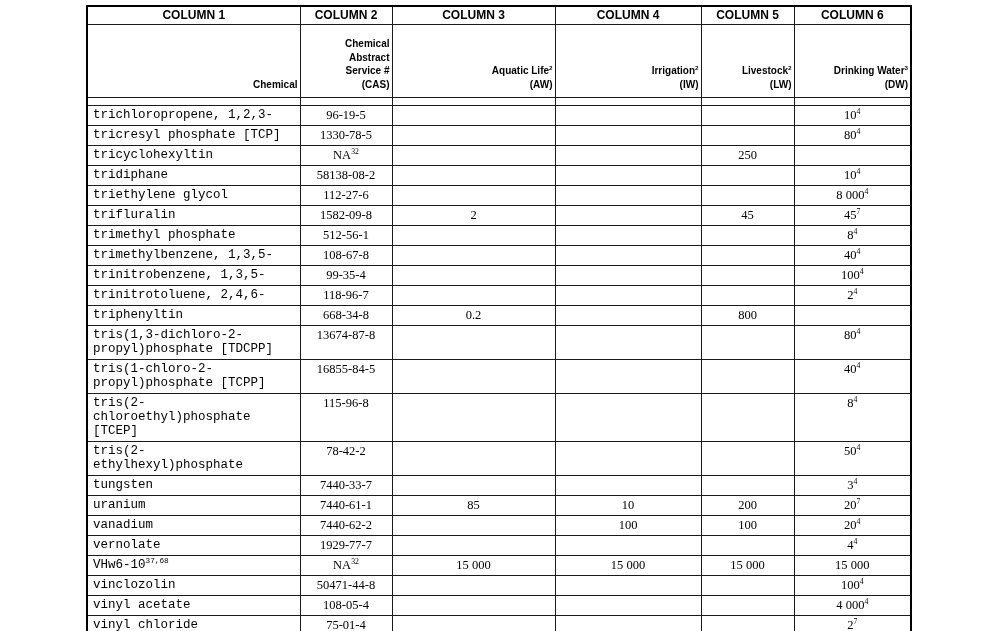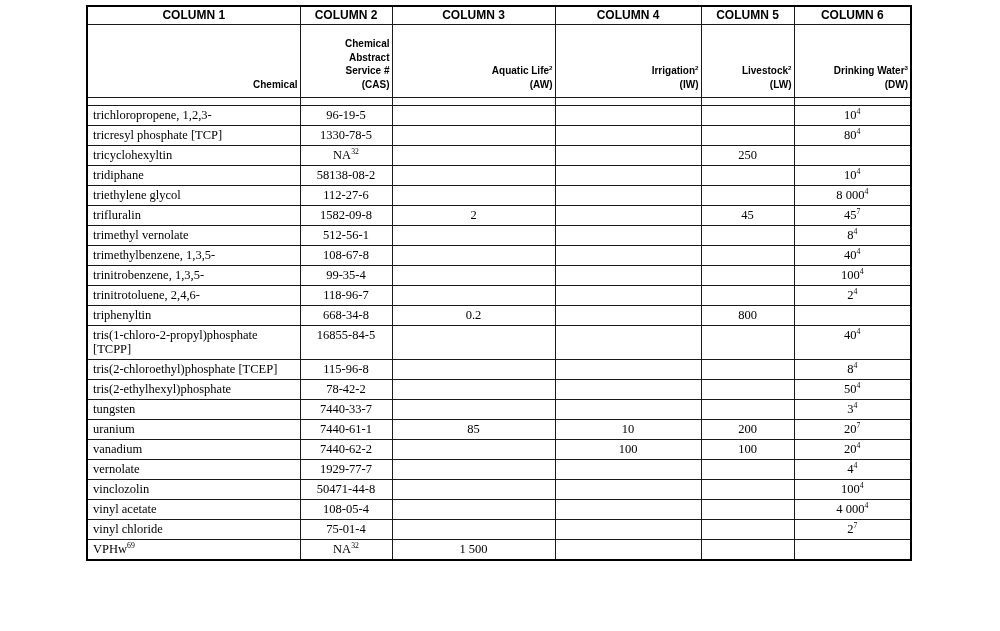--- a/index.html
+++ b/index.html
@@ -52,20 +52,21 @@
   }
   tbody td {
     font-family: "Liberation Serif", serif;
     font-size: 12.5px;
     line-height: 14px;
     vertical-align: top;
   }
   td.c-sub {
     text-align: left;
     padding: 2px 4px 3px 5px;
+    font-family: Liberation Mono, monospace;
   }
   td.c-num {
     text-align: center;
     padding: 2px 3px 3px 3px;
   }
   sup {
     font-size: 0.62em;
     line-height: 0;
     vertical-align: super;
   }
@@ -171,21 +172,21 @@
         </tr>
         <tr>
           <td class="c-sub">trifluralin</td>
           <td class="c-num">1582-09-8</td>
           <td class="c-num">2</td>
           <td class="c-num">&nbsp;</td>
           <td class="c-num">45</td>
           <td class="c-num">45<sup>7</sup></td>
         </tr>
         <tr>
-          <td class="c-sub">trimethyl vernolate</td>
+          <td class="c-sub">trimethyl phosphate</td>
           <td class="c-num">512-56-1</td>
           <td class="c-num">&nbsp;</td>
           <td class="c-num">&nbsp;</td>
           <td class="c-num">&nbsp;</td>
           <td class="c-num">8<sup>4</sup></td>
         </tr>
         <tr>
           <td class="c-sub">trimethylbenzene, 1,3,5-</td>
           <td class="c-num">108-67-8</td>
           <td class="c-num">&nbsp;</td>
@@ -209,20 +210,28 @@
           <td class="c-num">&nbsp;</td>
           <td class="c-num">2<sup>4</sup></td>
         </tr>
         <tr>
           <td class="c-sub">triphenyltin</td>
           <td class="c-num">668-34-8</td>
           <td class="c-num">0.2</td>
           <td class="c-num">&nbsp;</td>
           <td class="c-num">800</td>
           <td class="c-num">&nbsp;</td>
+        </tr>
+        <tr>
+          <td class="c-sub">tris(1,3-dichloro-2-propyl)phosphate [TDCPP]</td>
+          <td class="c-num">13674-87-8</td>
+          <td class="c-num">&nbsp;</td>
+          <td class="c-num">&nbsp;</td>
+          <td class="c-num">&nbsp;</td>
+          <td class="c-num">80<sup>4</sup></td>
         </tr>
         <tr>
           <td class="c-sub">tris(1-chloro-2-propyl)phosphate [TCPP]</td>
           <td class="c-num">16855-84-5</td>
           <td class="c-num">&nbsp;</td>
           <td class="c-num">&nbsp;</td>
           <td class="c-num">&nbsp;</td>
           <td class="c-num">40<sup>4</sup></td>
         </tr>
         <tr>
@@ -267,20 +276,28 @@
         </tr>
         <tr>
           <td class="c-sub">vernolate</td>
           <td class="c-num">1929-77-7</td>
           <td class="c-num">&nbsp;</td>
           <td class="c-num">&nbsp;</td>
           <td class="c-num">&nbsp;</td>
           <td class="c-num">4<sup>4</sup></td>
         </tr>
         <tr>
+          <td class="c-sub">VHw6-10<sup>37,68</sup></td>
+          <td class="c-num">NA<sup>32</sup></td>
+          <td class="c-num">15 000</td>
+          <td class="c-num">15 000</td>
+          <td class="c-num">15 000</td>
+          <td class="c-num">15 000</td>
+        </tr>
+        <tr>
           <td class="c-sub">vinclozolin</td>
           <td class="c-num">50471-44-8</td>
           <td class="c-num">&nbsp;</td>
           <td class="c-num">&nbsp;</td>
           <td class="c-num">&nbsp;</td>
           <td class="c-num">100<sup>4</sup></td>
         </tr>
         <tr>
           <td class="c-sub">vinyl acetate</td>
           <td class="c-num">108-05-4</td>

